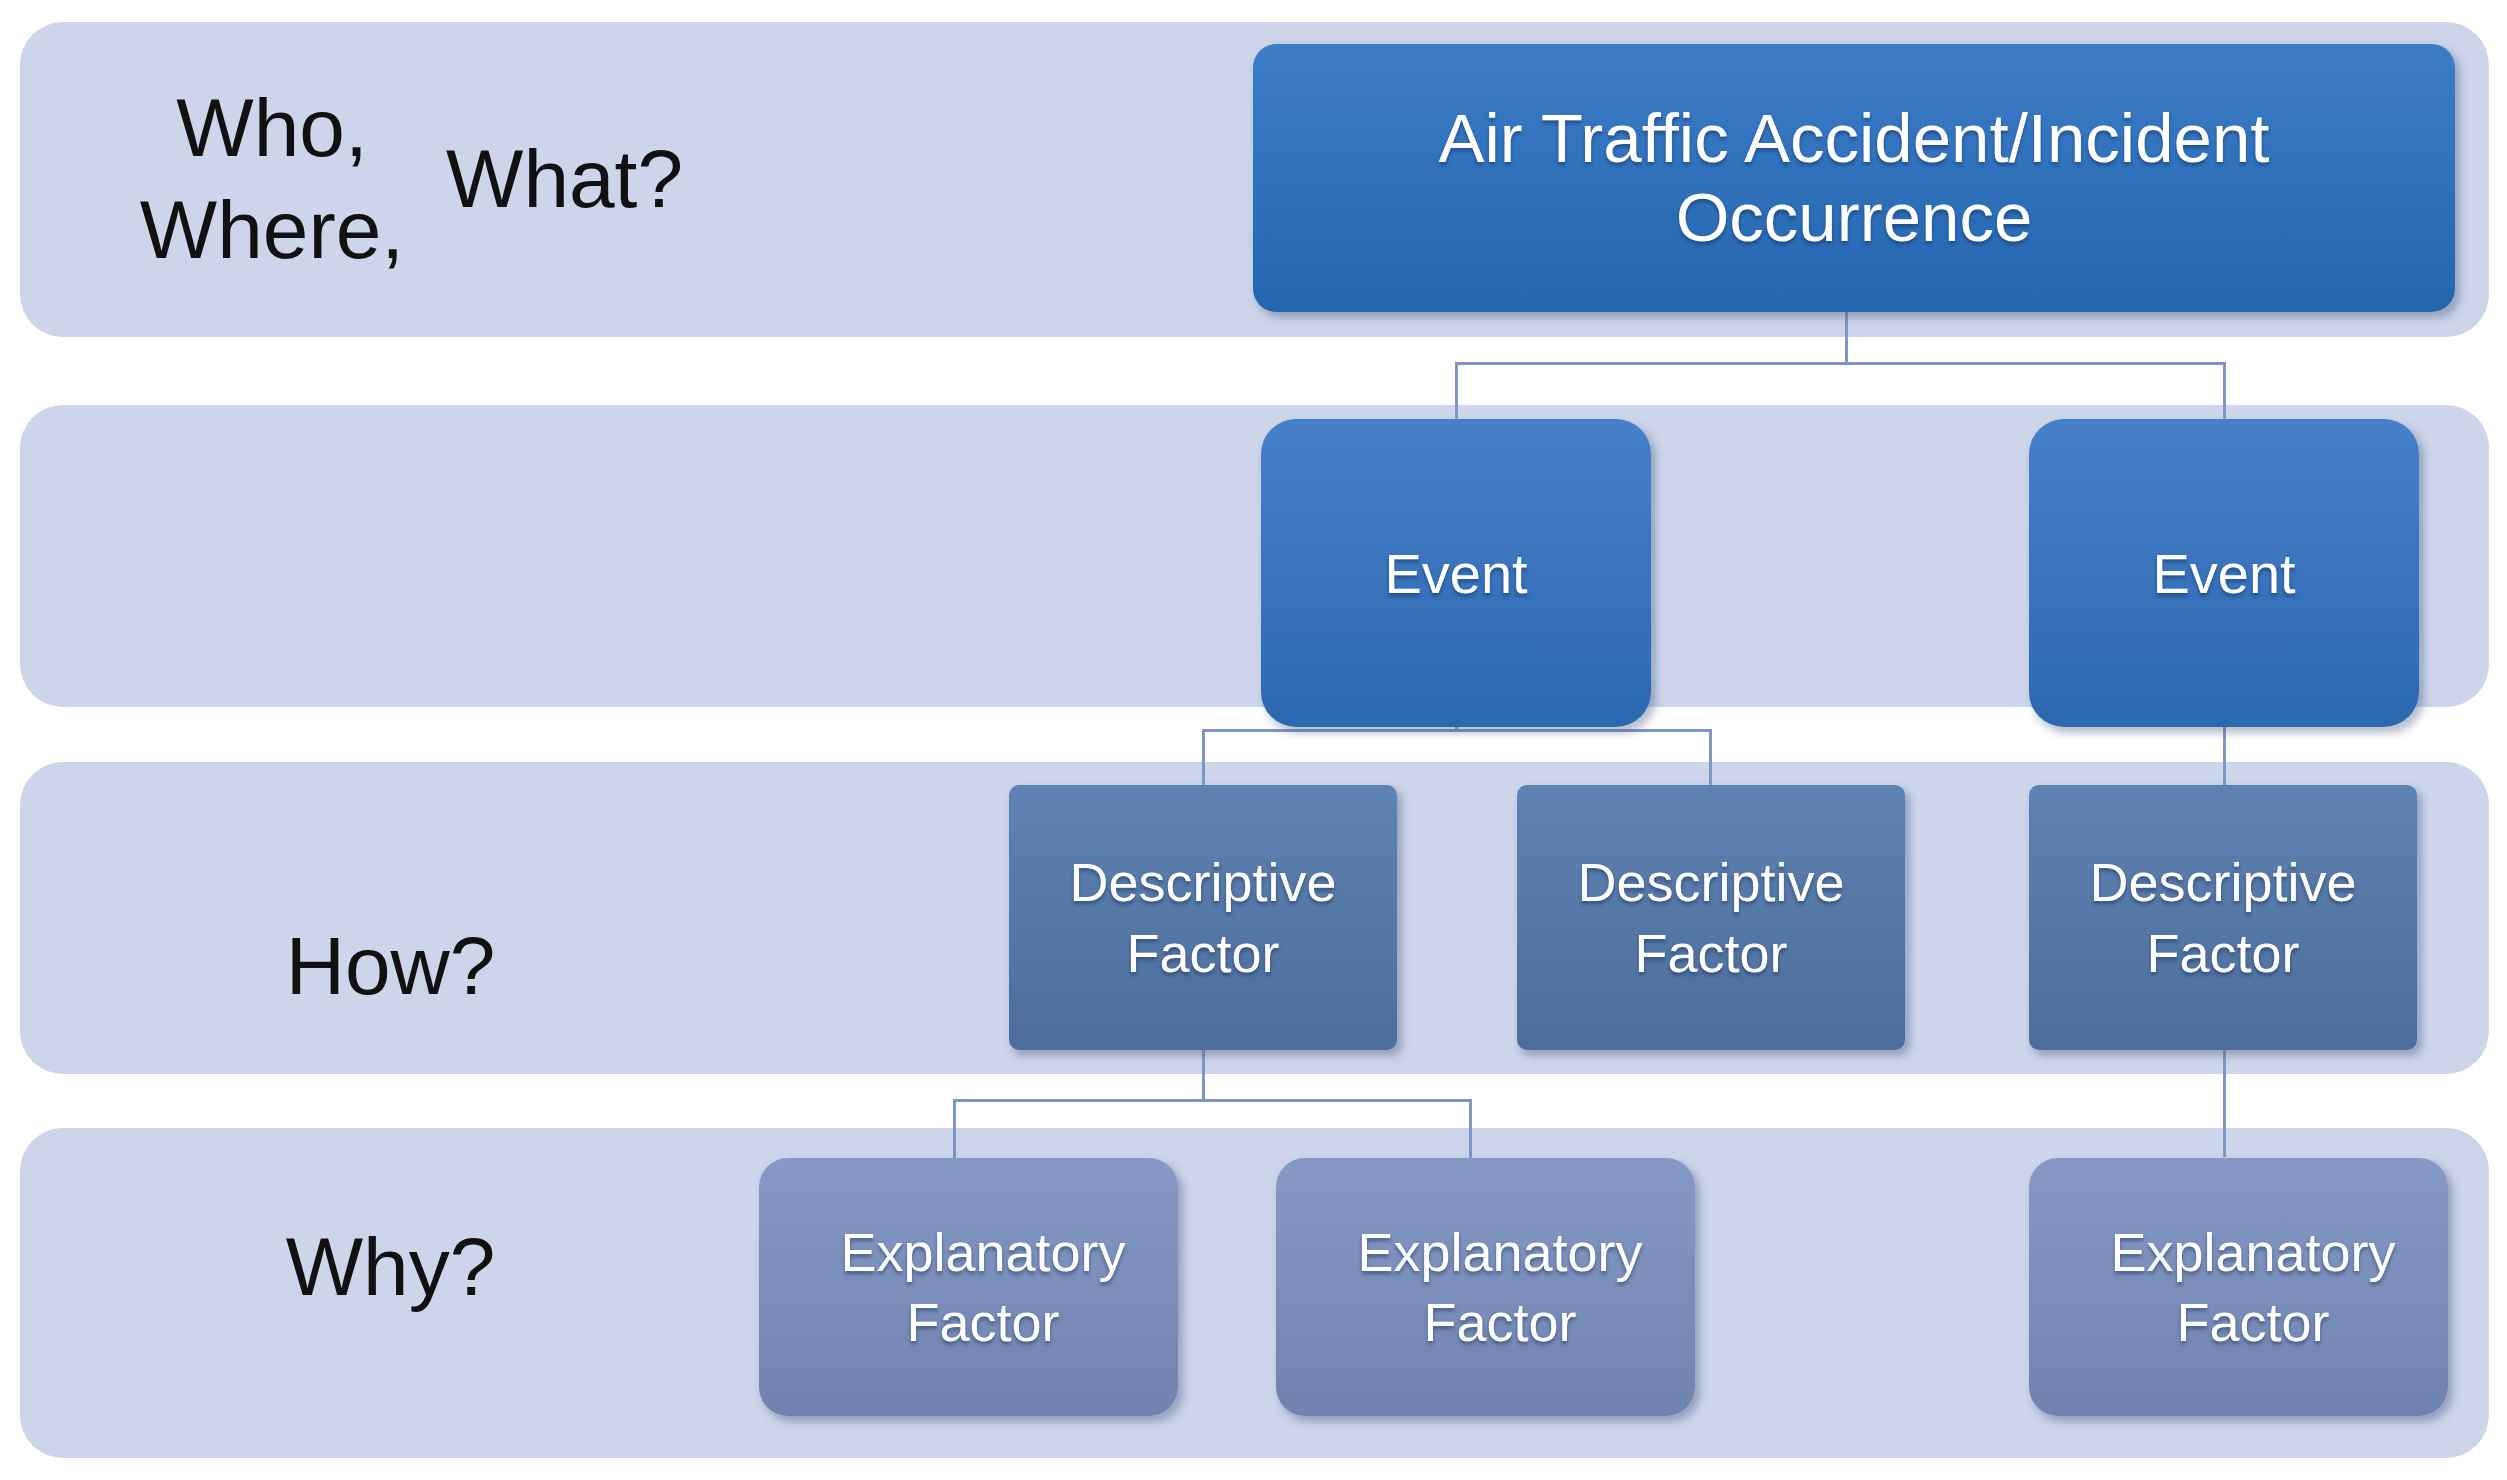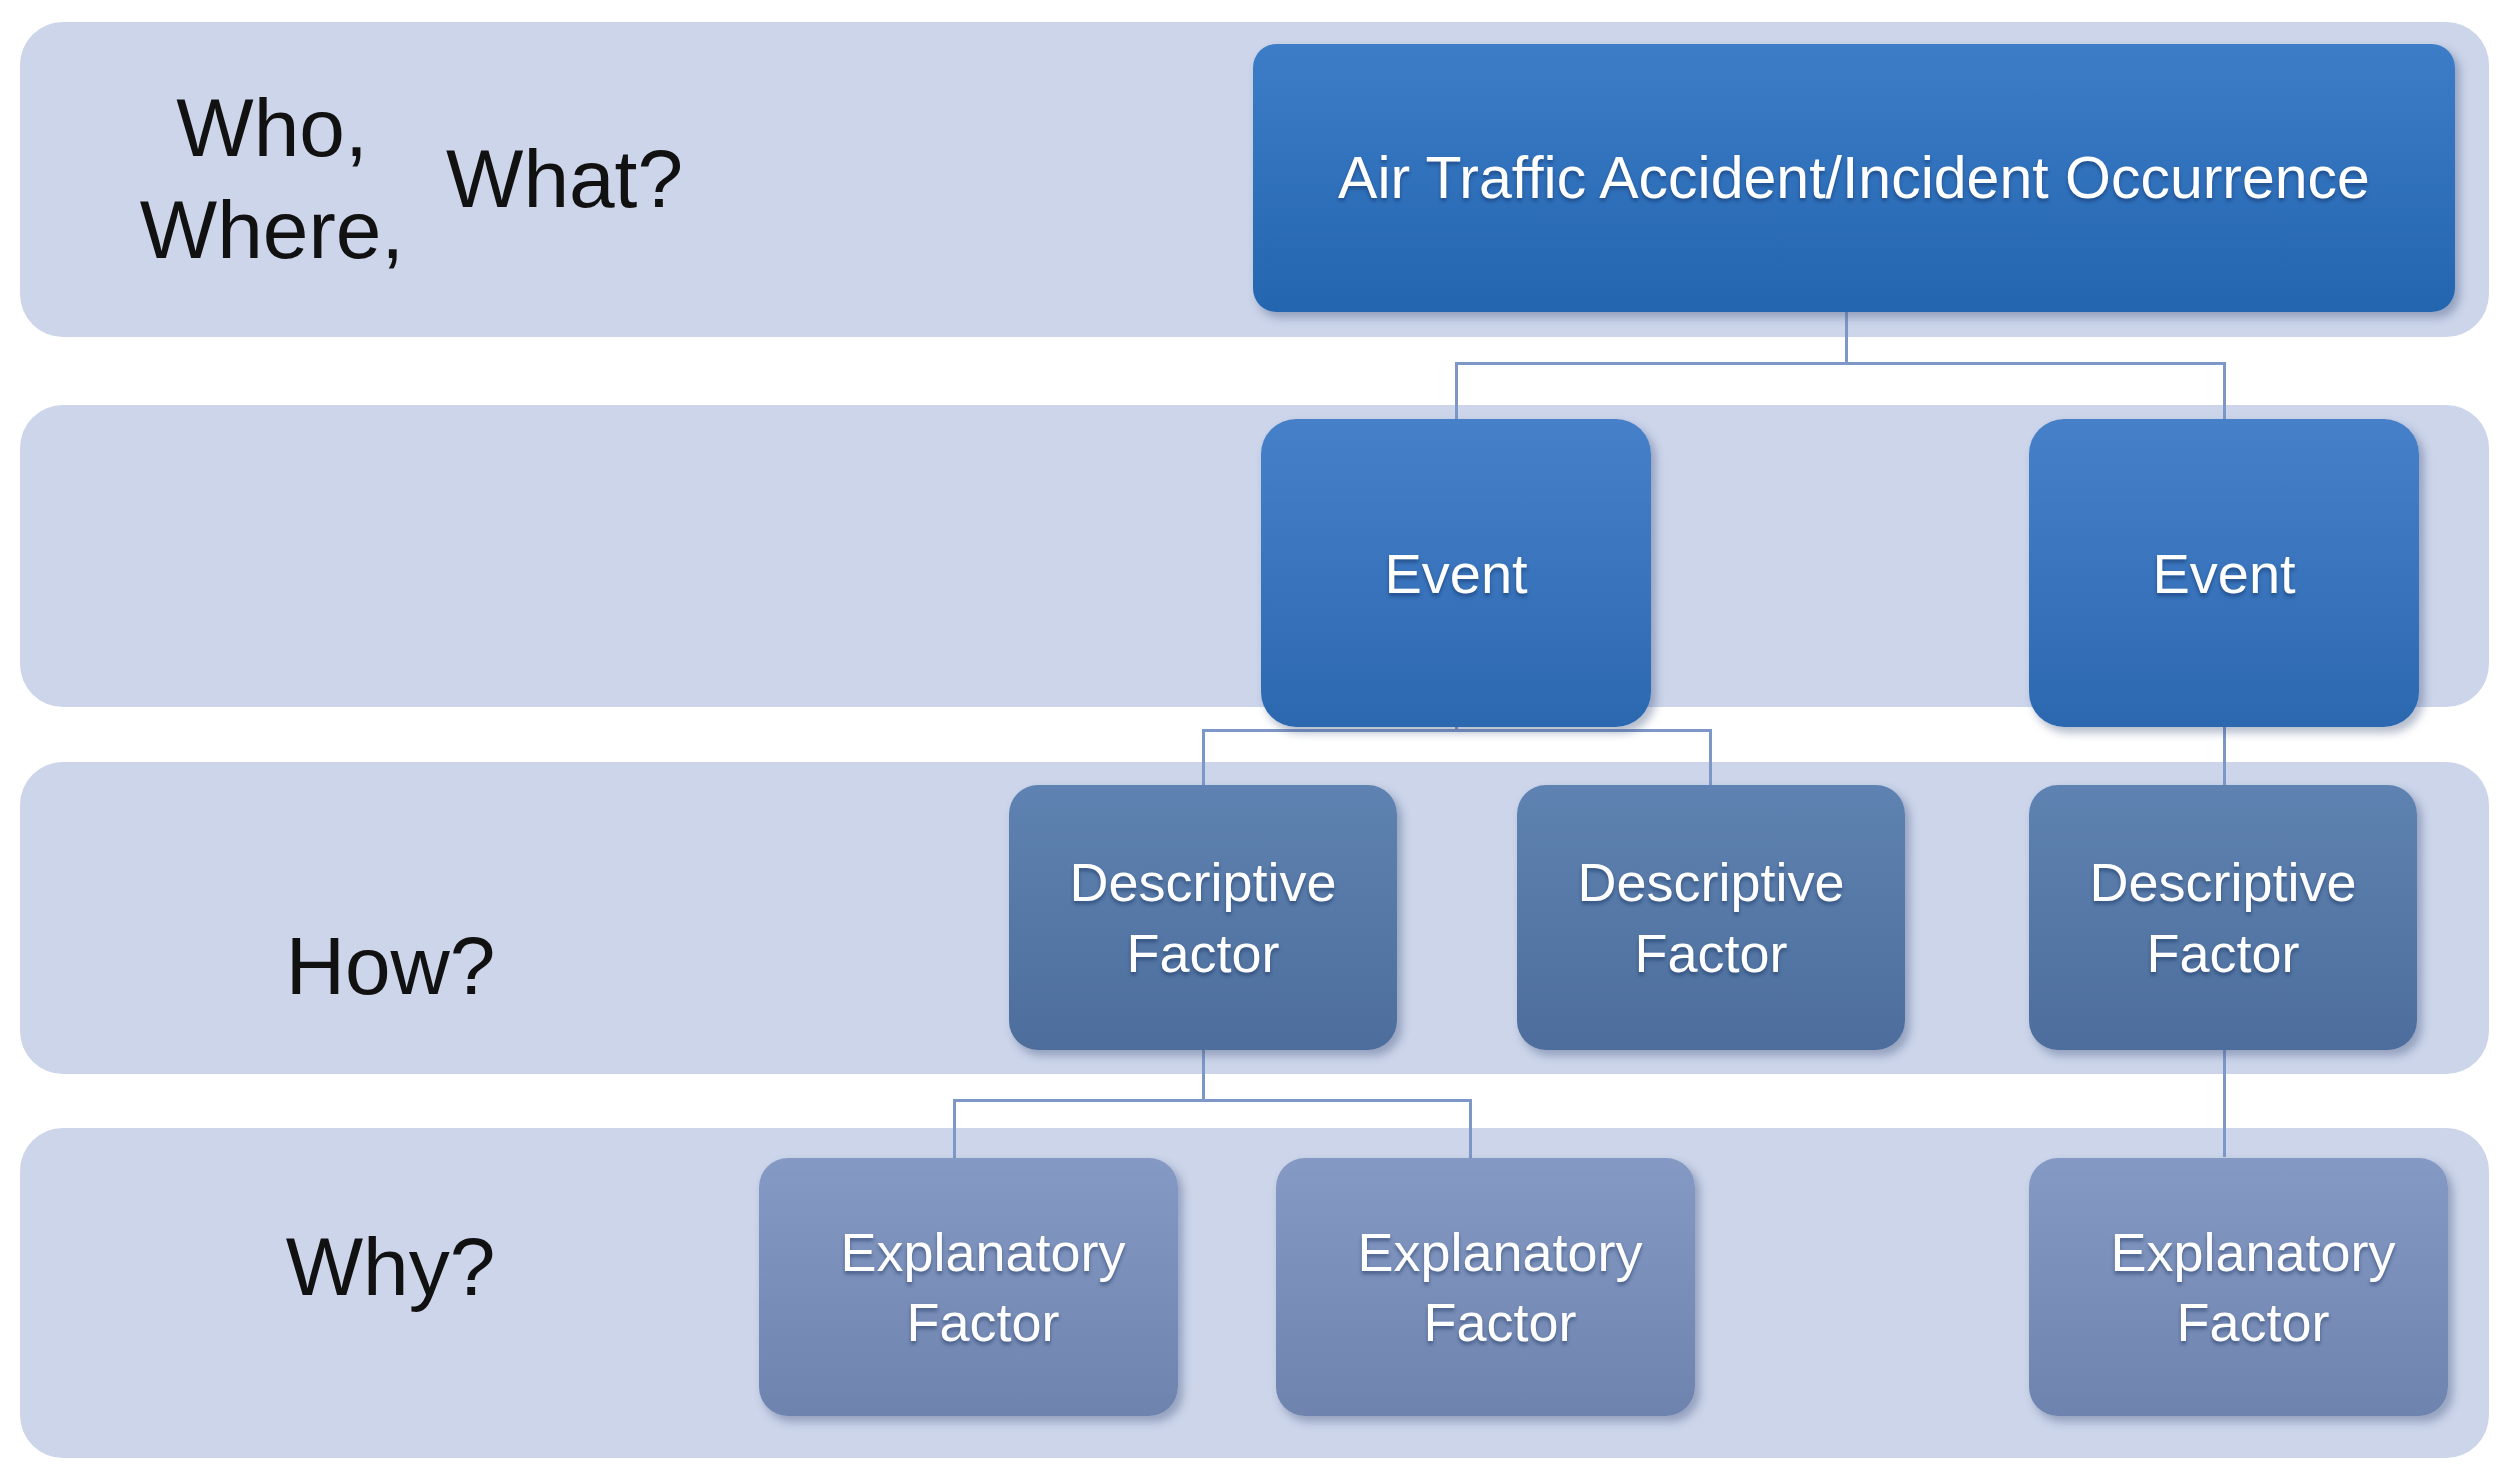--- a/index.html
+++ b/index.html
@@ -63,33 +63,33 @@
     text-align: center;
     color: var(--box-text, #ffffff);
     text-shadow: 0 2.9px 3.9px rgba(10, 35, 80, 0.45);
     box-shadow: 4.9px 5.9px 8.8px rgba(60, 80, 120, 0.38);
     z-index: 2;
   }
   .node-root {
     left: 1253px; top: 44px; width: 1202px; height: 268px;
     border-radius: 23.4px;
     background: linear-gradient(180deg, var(--root-box-top, #3d7dc8), var(--root-box-bottom, #2465b0));
-    font-size: 59px;
+    font-size: 69px;
   }
   .node-event {
     top: 419px; width: 390px; height: 308px;
     border-radius: 35px;
     background: linear-gradient(180deg, var(--event-box-top, #4680c8), var(--event-box-bottom, #2c68b0));
     font-size: 56px;
   }
   .node-event-1 { left: 1261px; }
   .node-event-2 { left: 2029px; }
   .node-df {
     top: 785px; width: 388px; height: 265px;
-    border-radius: 29px;
+    border-radius: 10px;
     background: linear-gradient(180deg, var(--descriptive-box-top, #5e82b1), var(--descriptive-box-bottom, #4d6e9c));
     font-size: 54px;
     line-height: 1.3;
   }
   .node-df-1 { left: 1009px; }
   .node-df-2 { left: 1517px; }
   .node-df-3 { left: 2029px; }
   .node-ef {
     top: 1158px; width: 390px; height: 258px;
     border-radius: 29px;

